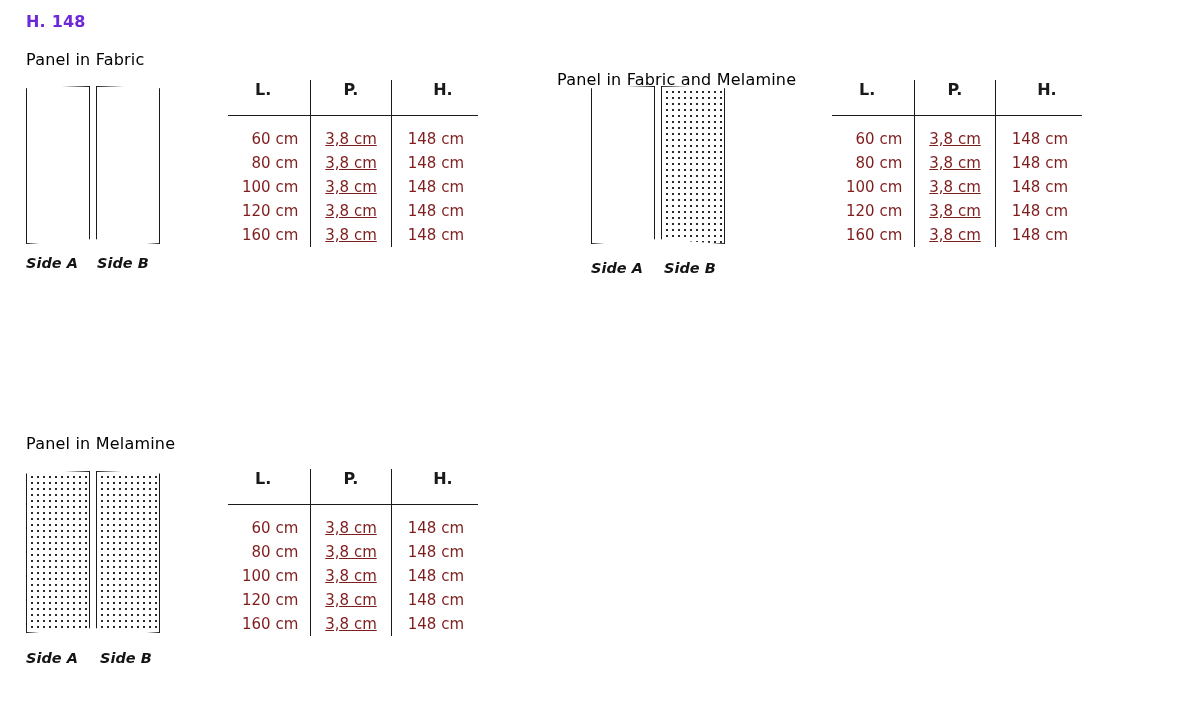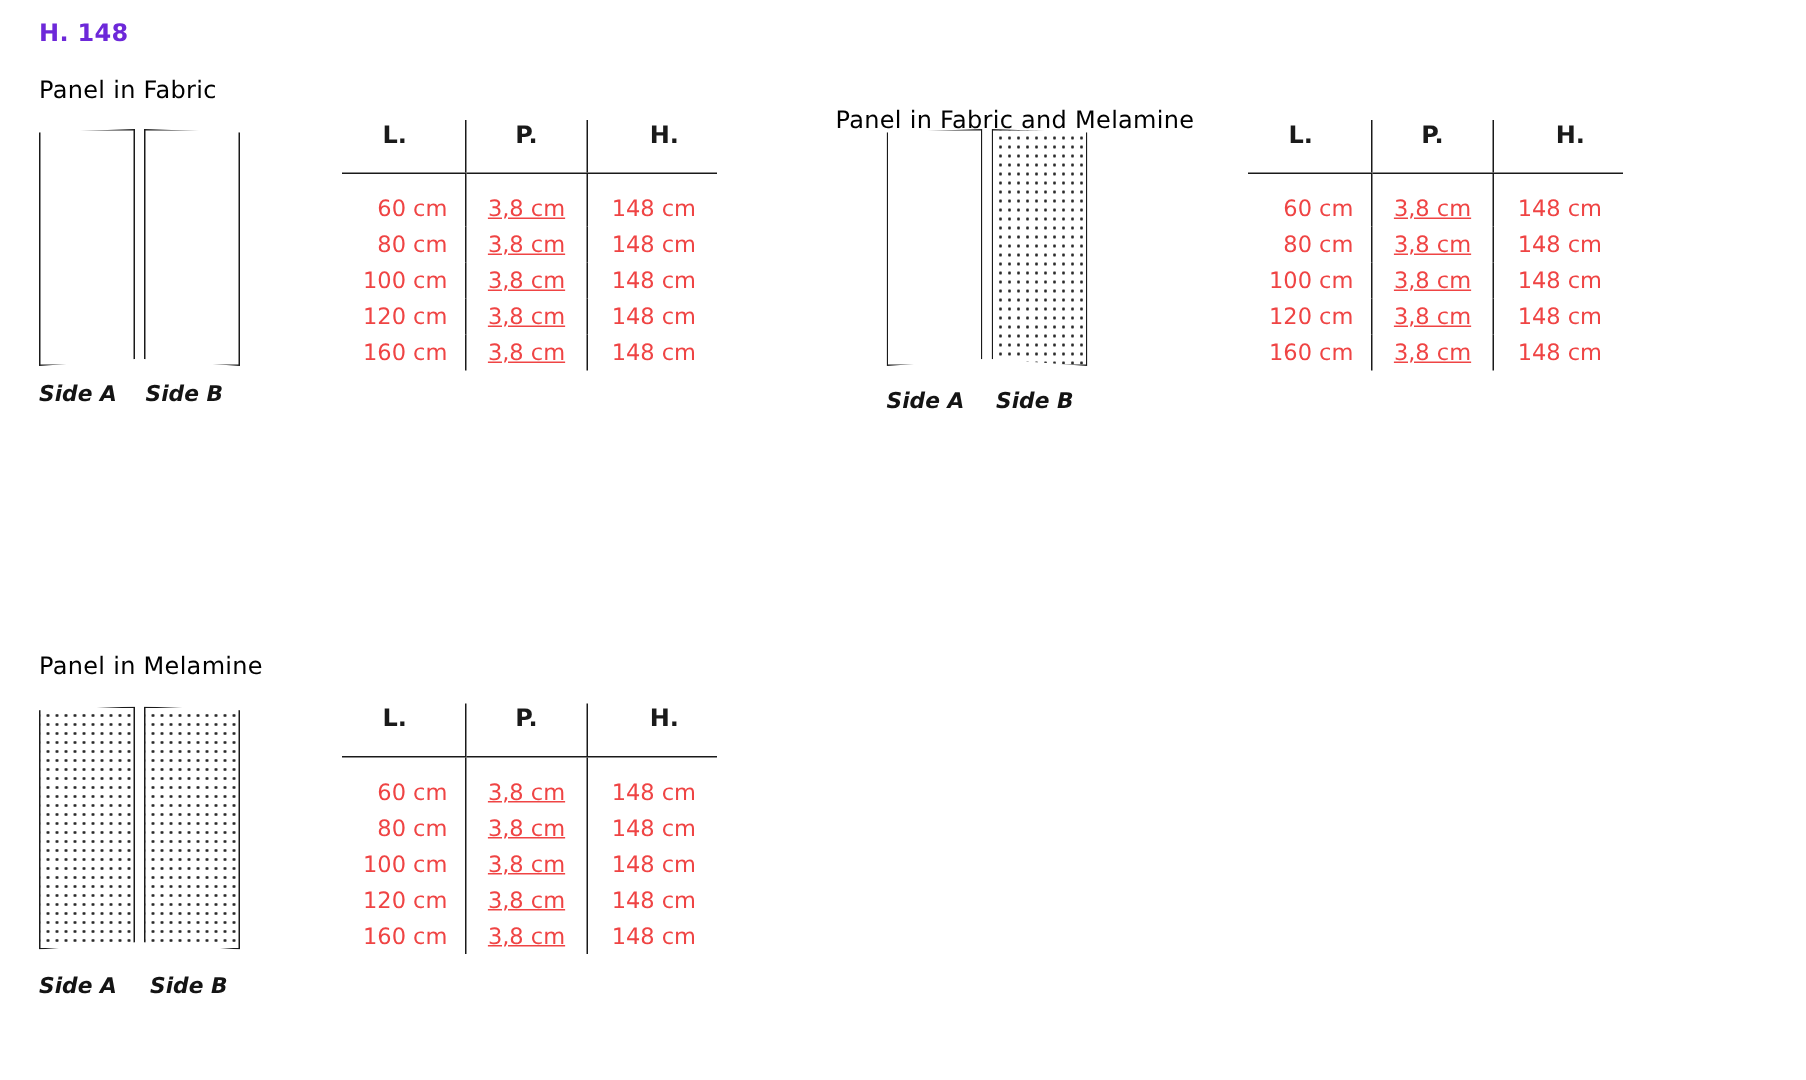--- a/index.html
+++ b/index.html
@@ -79,21 +79,21 @@
   }
   .dim-table th {
     font-size: 16px;
     font-weight: 700;
     color: #1a1a1a;
     padding: 0 0 16px 0;
     text-align: center;
   }
   .dim-table td {
     font-size: 15px;
-    color: #ef4444;
+    color: #7f1d1d;
     padding: 3px 14px;
     text-align: right;
     white-space: nowrap;
     font-weight: 400;
   }
   .dim-table td.c-l { text-align: right; padding-right: 12px; }
   .dim-table td.c-p { text-align: left;  padding-left: 14px; padding-right: 14px; text-decoration: underline;}
   .dim-table td.c-h { text-align: left;  padding-left: 16px; }
   .dim-table th.c-l { padding-right: 12px; }
   .dim-table th.c-p { padding-left: 14px; padding-right: 14px;}

